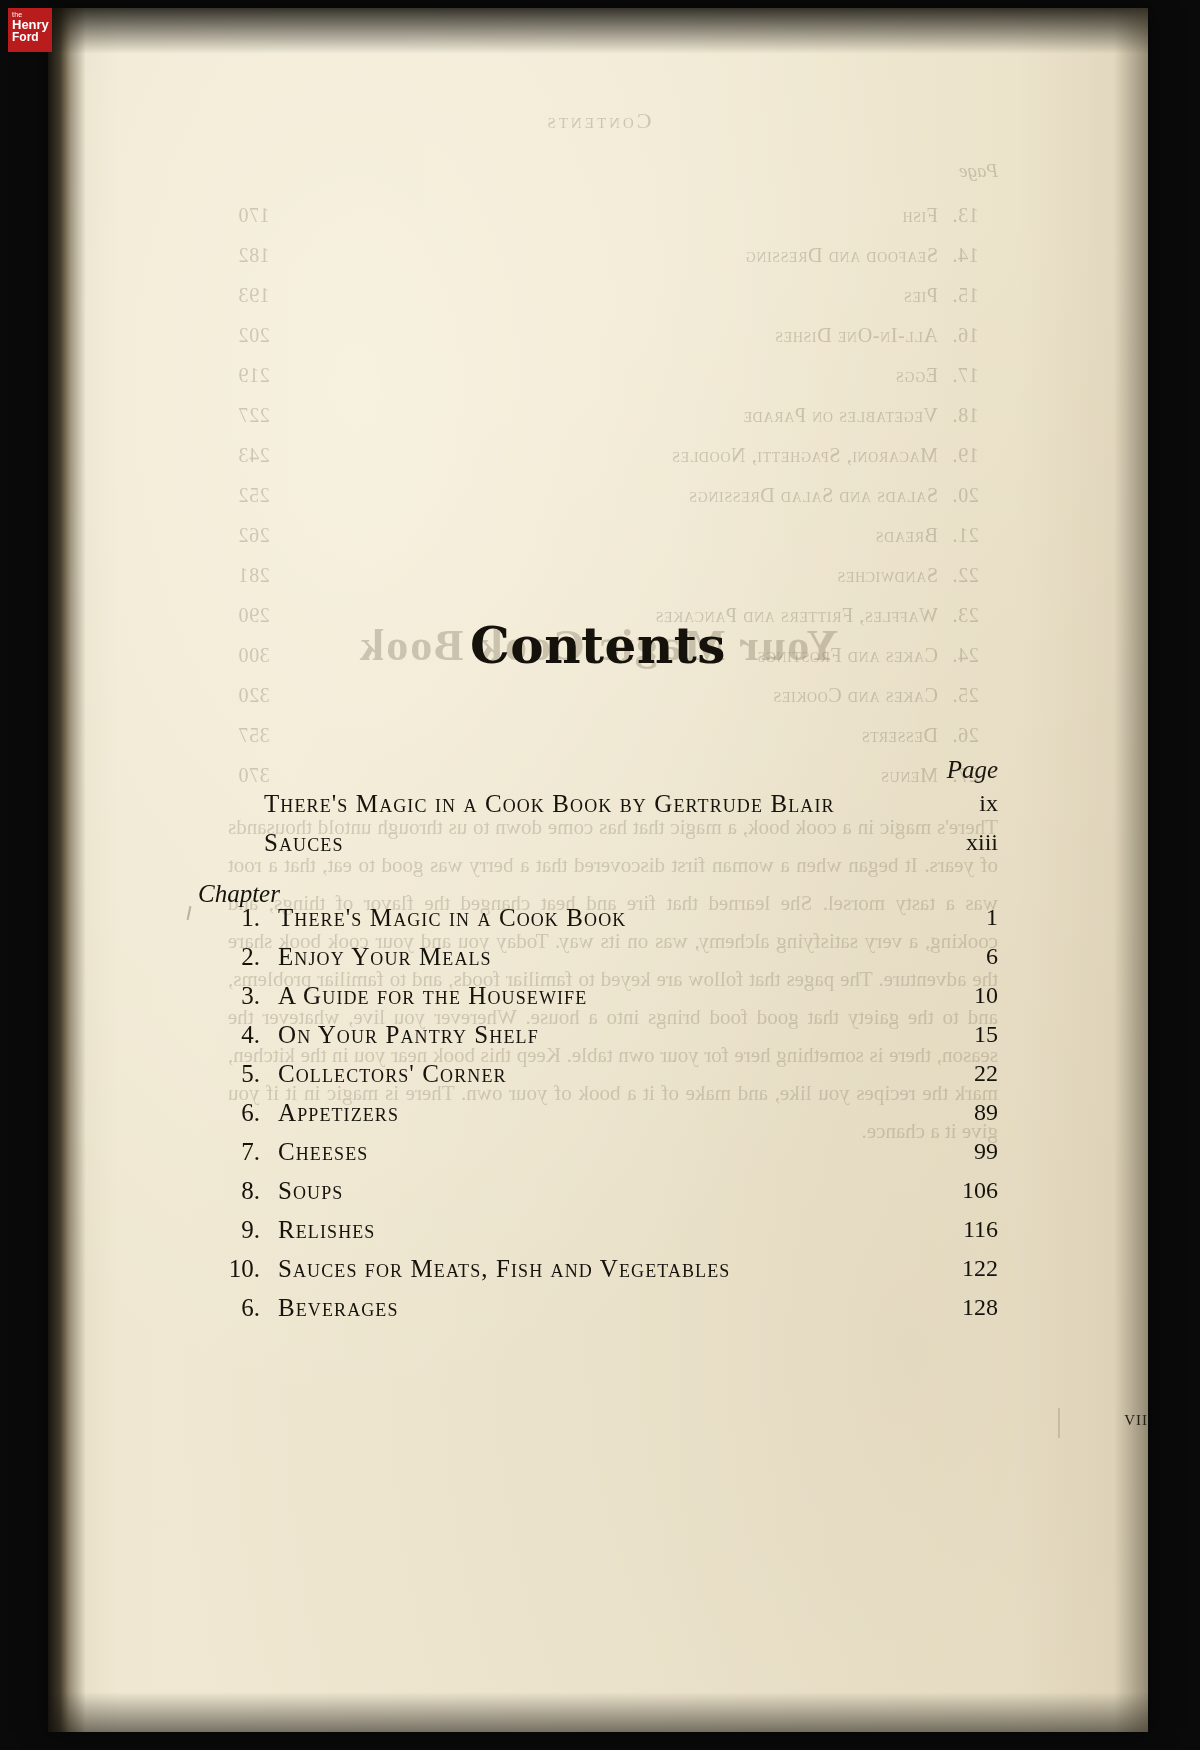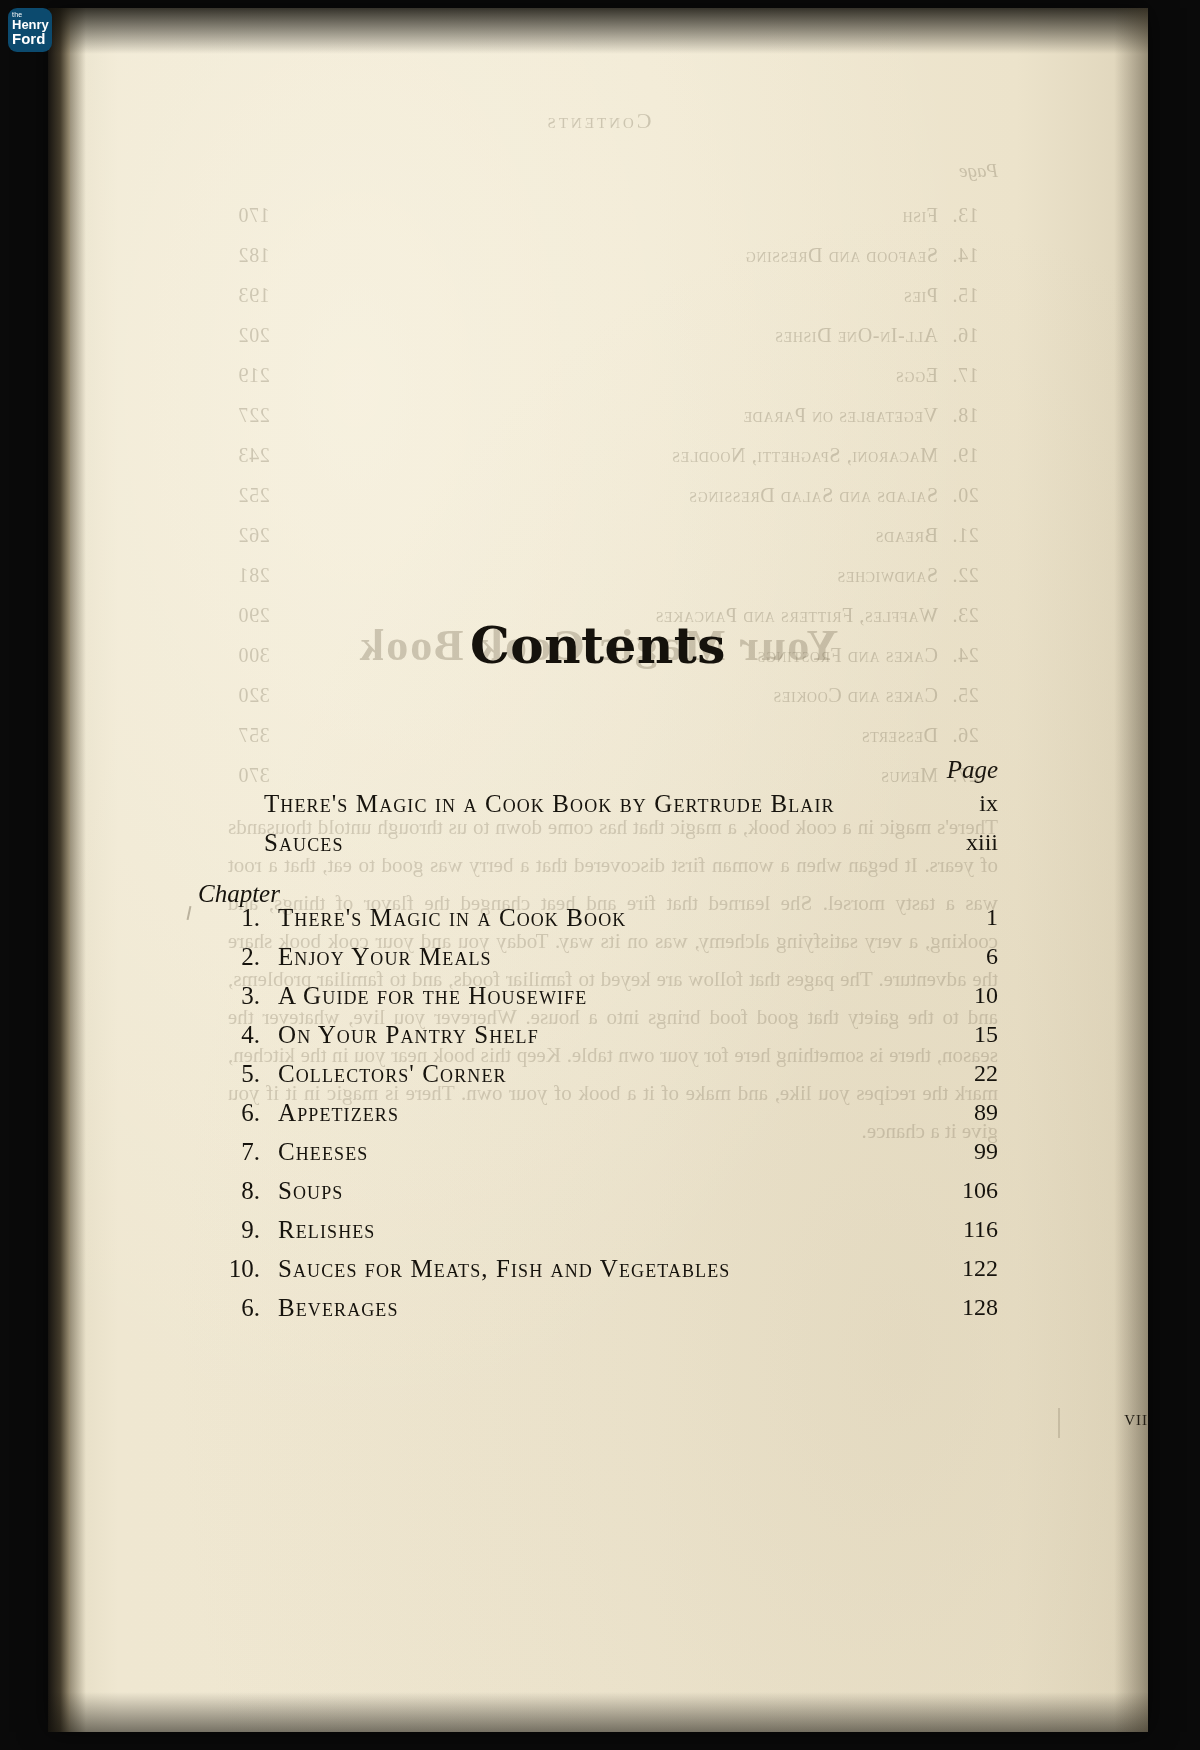--- a/index.html
+++ b/index.html
@@ -78,32 +78,31 @@
     pointer-events: none;
   }
 
   
   .logo-stamp {
     position: absolute;
     left: 8px;
     top: 8px;
     width: 44px;
     height: 44px;
-    background: #0c4a6e;
+    background: #b91c1c;
     color: #ffffff;
     font-family: "Liberation Sans", sans-serif;
     line-height: 1.02;
     padding: 3px 3px 0 4px;
     box-sizing: border-box;
     z-index: 30;
-    border-radius: 9px;
   }
   .logo-the { font-size: 7px; letter-spacing: 0.2px; }
   .logo-henry { font-size: 13px; font-weight: bold; }
-  .logo-ford { font-size: 15px; font-weight: bold; }
+  .logo-ford { font-size: 12px; font-weight: bold; }
 
   
   .bleed {
     position: absolute;
     inset: 0;
     transform: scaleX(-1);
     color: rgba(116,106,84,0.30);
     pointer-events: none;
     font-family: "Liberation Serif", serif;
   }

